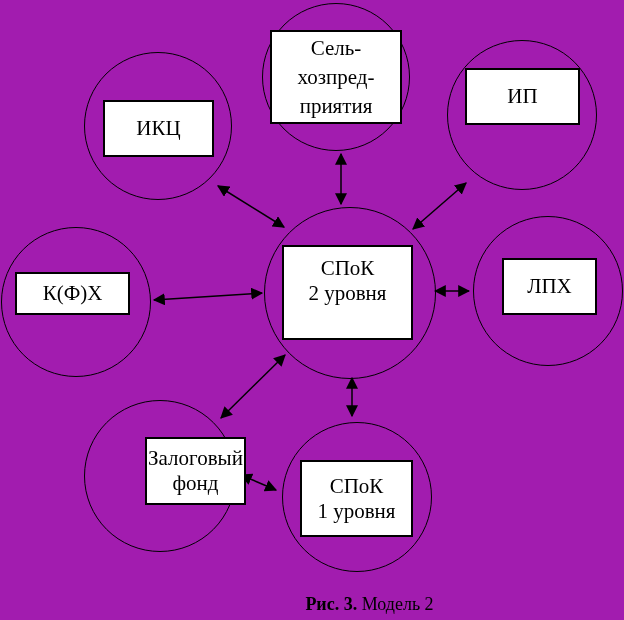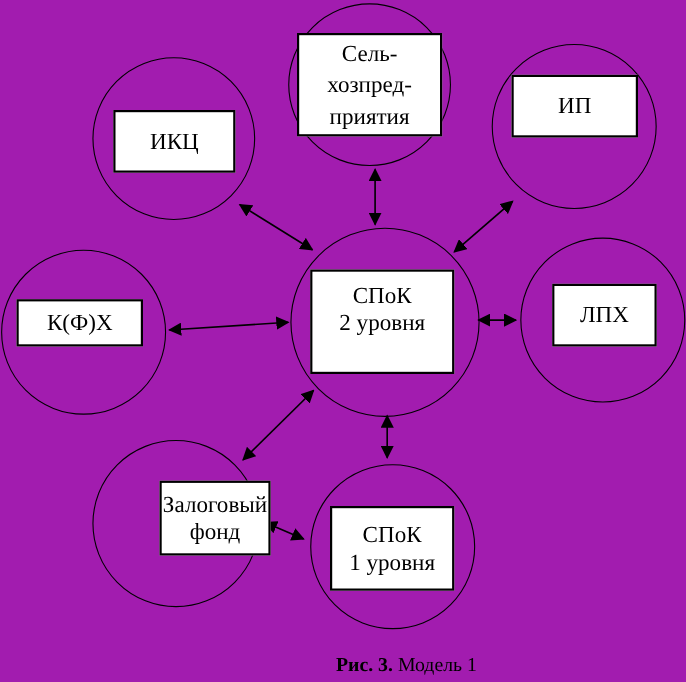--- a/index.html
+++ b/index.html
@@ -126,16 +126,16 @@
 фонд</span>
   </div>
 
   <div class="node-circle" style="left:282px; top:422px; width:150px; height:150px;"></div>
   <div class="node-box" style="left:300px; top:460px; width:113px; height:77px;">
     <span>СПоК
 1 уровня</span>
   </div>
 
   <div class="caption">
-    <span class="cap-bold">Рис. 3.</span><span> Модель 1</span>
+    <span class="cap-bold">Рис. 3.</span><span> Модель 2</span>
   </div>
 
 </div>
 
 </body></html>

